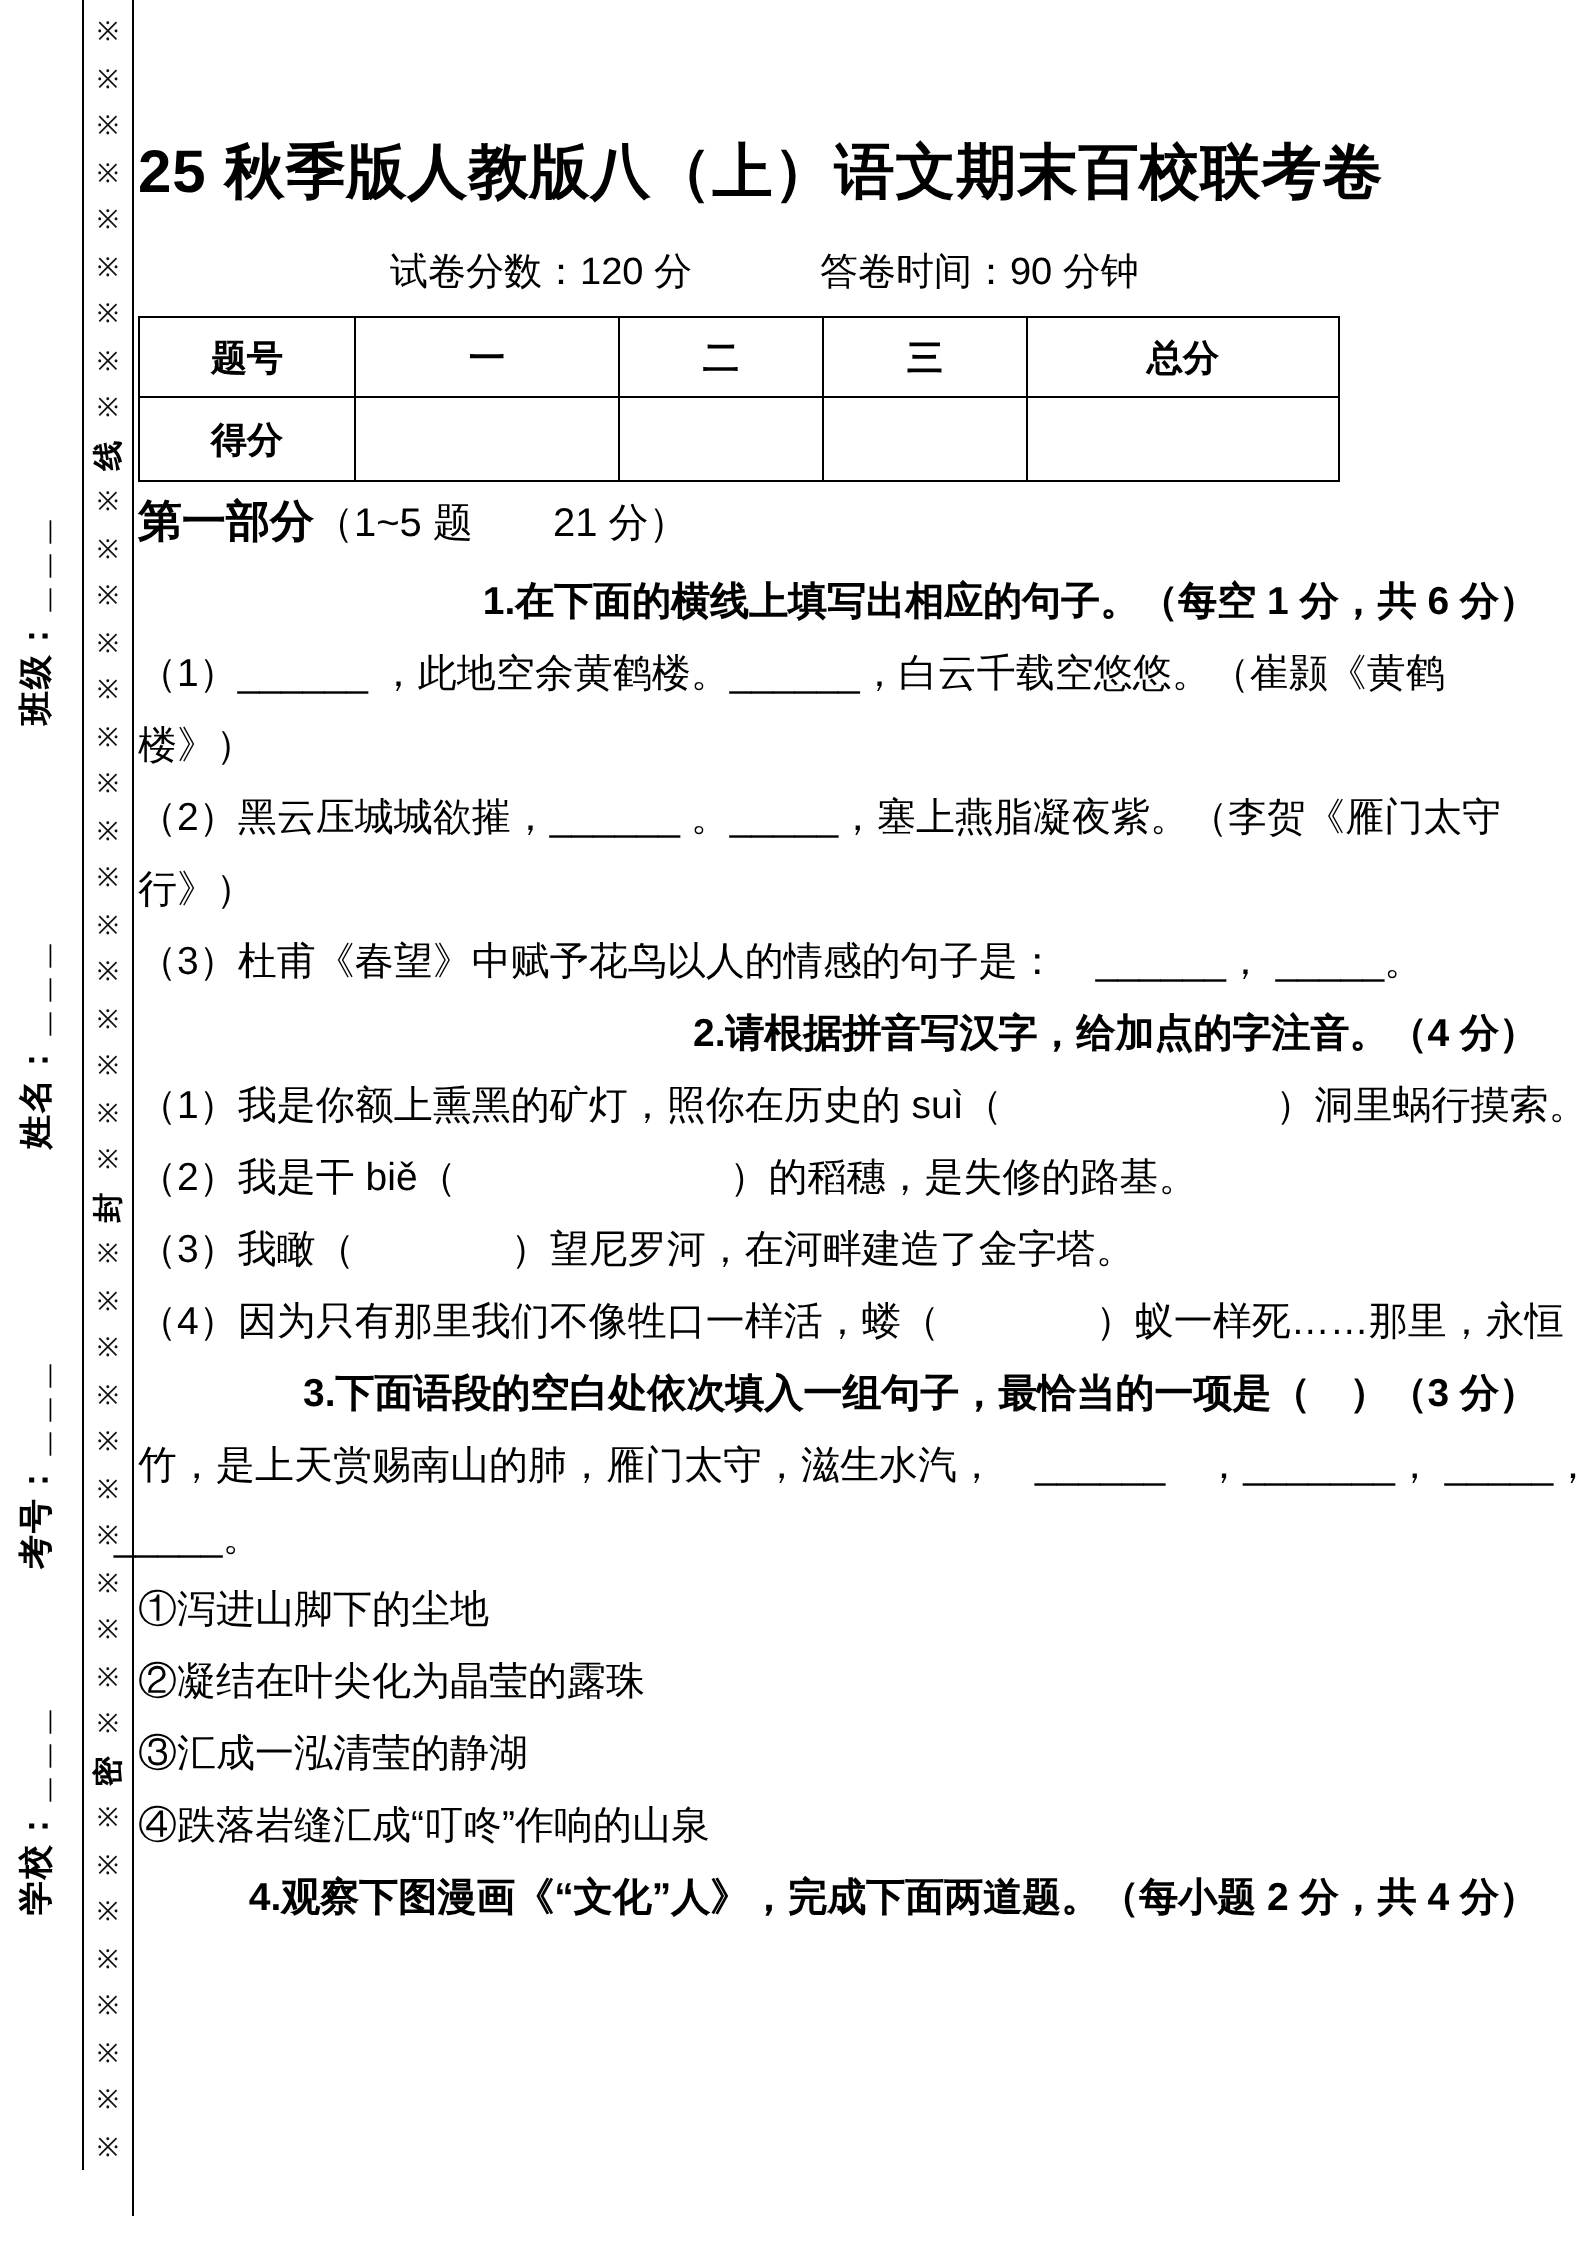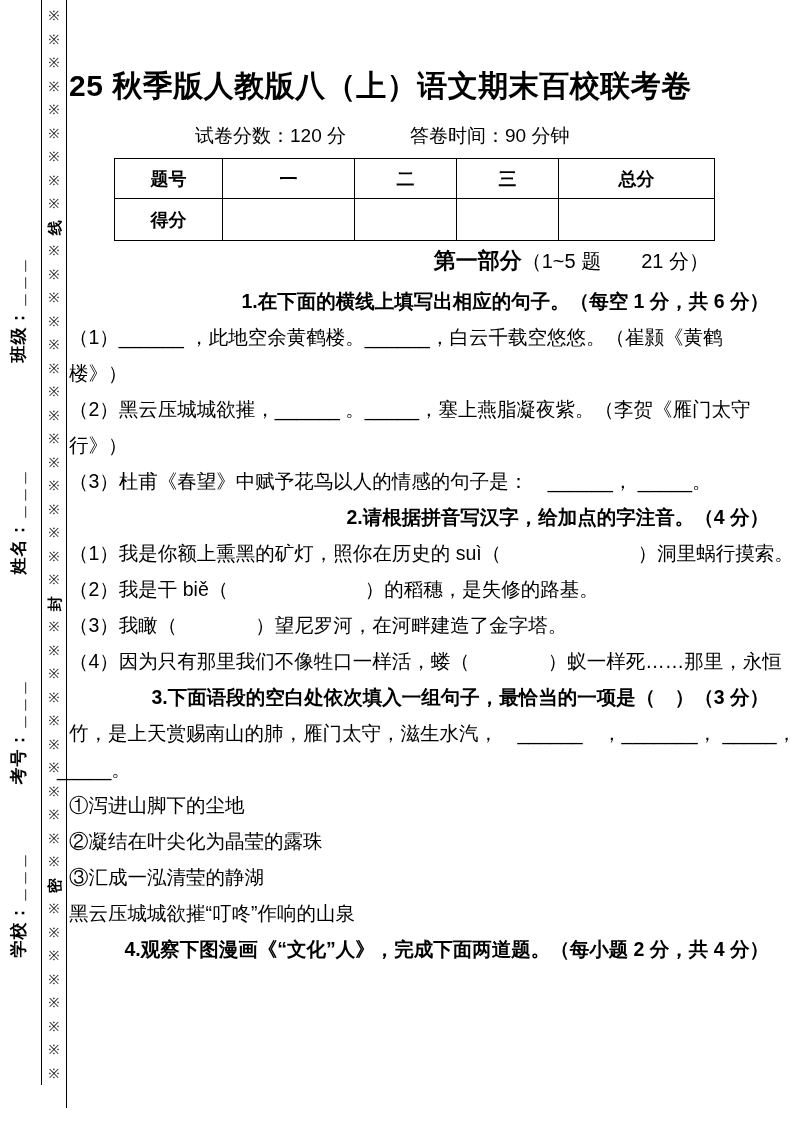--- a/index.html
+++ b/index.html
@@ -37,32 +37,32 @@
   .title { margin-top:66px; font-size:30px; white-space:nowrap; letter-spacing:0.5px; }
   .title .prefix { font-weight:700; }
   .title .main   { font-weight:900; }
 
   .meta-row {
     margin-top:16px; padding-left:126px; display:flex; gap:64px;
     font-size:19px; white-space:nowrap;
   }
 
   table.score {
-    margin-top:9px; margin-left:45px; width:601px;
+    margin-top:9px; width:601px;
     border-collapse:collapse; table-layout:fixed;
   }
   table.score td {
     border:1.6px solid #000; text-align:center; vertical-align:middle;
     font-size:18px; font-weight:700; height:40px;
   }
   table.score tr:last-child td { height:42px; }
   col.c0{width:18%;} col.c1{width:22%;} col.c2{width:17%;}
   col.c3{width:17%;} col.c4{width:26%;}
 
-  .section-heading { margin-top:5px; text-align:right; font-size:20px;
+  .section-heading { margin-top:5px; text-align:left; font-size:20px;
                      padding-right:60px; white-space:nowrap; }
   .section-heading .sec-title { font-size:22px; font-weight:900; }
 
   .body-lines { margin-top:7px; font-size:19.5px; }
   .line  { line-height:36px; white-space:nowrap; }
   .line.q { font-weight:700;text-align:right; }
   .line.hang { margin-left:-12px; }
 
   .options-row { display:flex; gap:74px; line-height:36px; white-space:nowrap; }
 </style>
@@ -185,16 +185,16 @@
     <div class="line">（1）我是你额上熏黑的矿灯，照你在历史的 suì（　　　　　　　）洞里蜗行摸索。</div>
     <div class="line">（2）我是干 biě（　　　　　　　）的稻穗，是失修的路基。</div>
     <div class="line">（3）我瞰（　　　　）望尼罗河，在河畔建造了金字塔。</div>
     <div class="line">（4）因为只有那里我们不像牲口一样活，蝼（　　　　）蚁一样死……那里，永恒</div>
     <div class="line q">3.下面语段的空白处依次填入一组句子，最恰当的一项是（　）（3 分）</div>
     <div class="line">竹，是上天赏赐南山的肺，雁门太守，滋生水汽，　______　，_______， _____，</div>
     <div class="line hang">_____。</div>
     <div class="line">①泻进山脚下的尘地</div>
     <div class="line">②凝结在叶尖化为晶莹的露珠</div>
     <div class="line">③汇成一泓清莹的静湖</div>
-    <div class="line">黑云压城城欲摧“叮咚”作响的山泉</div>
+    <div class="line">④跌落岩缝汇成“叮咚”作响的山泉</div>
     <div class="line q">4.观察下图漫画《“文化”人》，完成下面两道题。（每小题 2 分，共 4 分）</div>
   </div>
 </div>
 
 </body></html>

